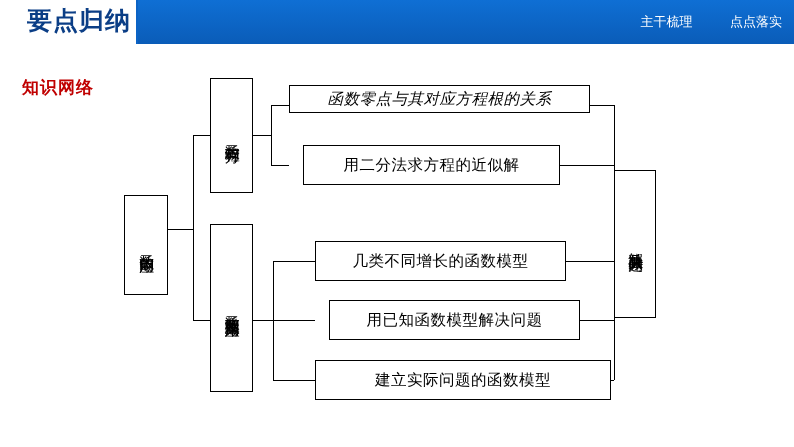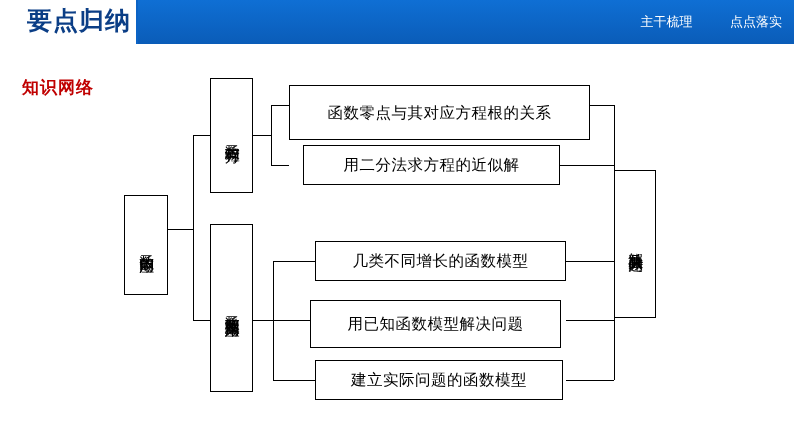--- a/index.html
+++ b/index.html
@@ -151,22 +151,22 @@
   <div class="line hline" style="left:566px; top:261px; width:48px;"></div>
   <div class="line hline" style="left:566px; top:320px; width:48px;"></div>
   <div class="line hline" style="left:566px; top:380px; width:48px;"></div>
   <div class="line vline" style="left:614px; top:105px; height:275px;"></div>
 
   <div class="node vnode" style="left:124px; top:195px; width:44px; height:100px;">函数的应用</div>
 
   <div class="node vnode" style="left:210px; top:78px; width:43px; height:115px;">函数与方程</div>
   <div class="node vnode" style="left:210px; top:224px; width:43px; height:168px;">函数模型及其应用</div>
 
-  <div class="node hnode" style="left:289px; top:85px; width:301px; height:55px;">函数零点与其对应方程根的关系</div>
+  <div class="node hnode" style="left:289px; top:85px; width:301px; height:28px;font-style:italic;">函数零点与其对应方程根的关系</div>
   <div class="node hnode" style="left:303px; top:145px; width:257px; height:40px;">用二分法求方程的近似解</div>
 
   <div class="node hnode" style="left:315px; top:241px; width:251px; height:40px;">几类不同增长的函数模型</div>
-  <div class="node hnode" style="left:310px; top:300px; width:251px; height:48px;">用已知函数模型解决问题</div>
-  <div class="node hnode" style="left:315px; top:360px; width:248px; height:40px;">建立实际问题的函数模型</div>
+  <div class="node hnode" style="left:329px; top:300px; width:251px; height:40px;">用已知函数模型解决问题</div>
+  <div class="node hnode" style="left:315px; top:360px; width:296px; height:40px;">建立实际问题的函数模型</div>
 
   <div class="node vnode" style="left:614px; top:170px; width:42px; height:148px;">解决具体问题</div>
 
 </div>
 
 </body></html>

